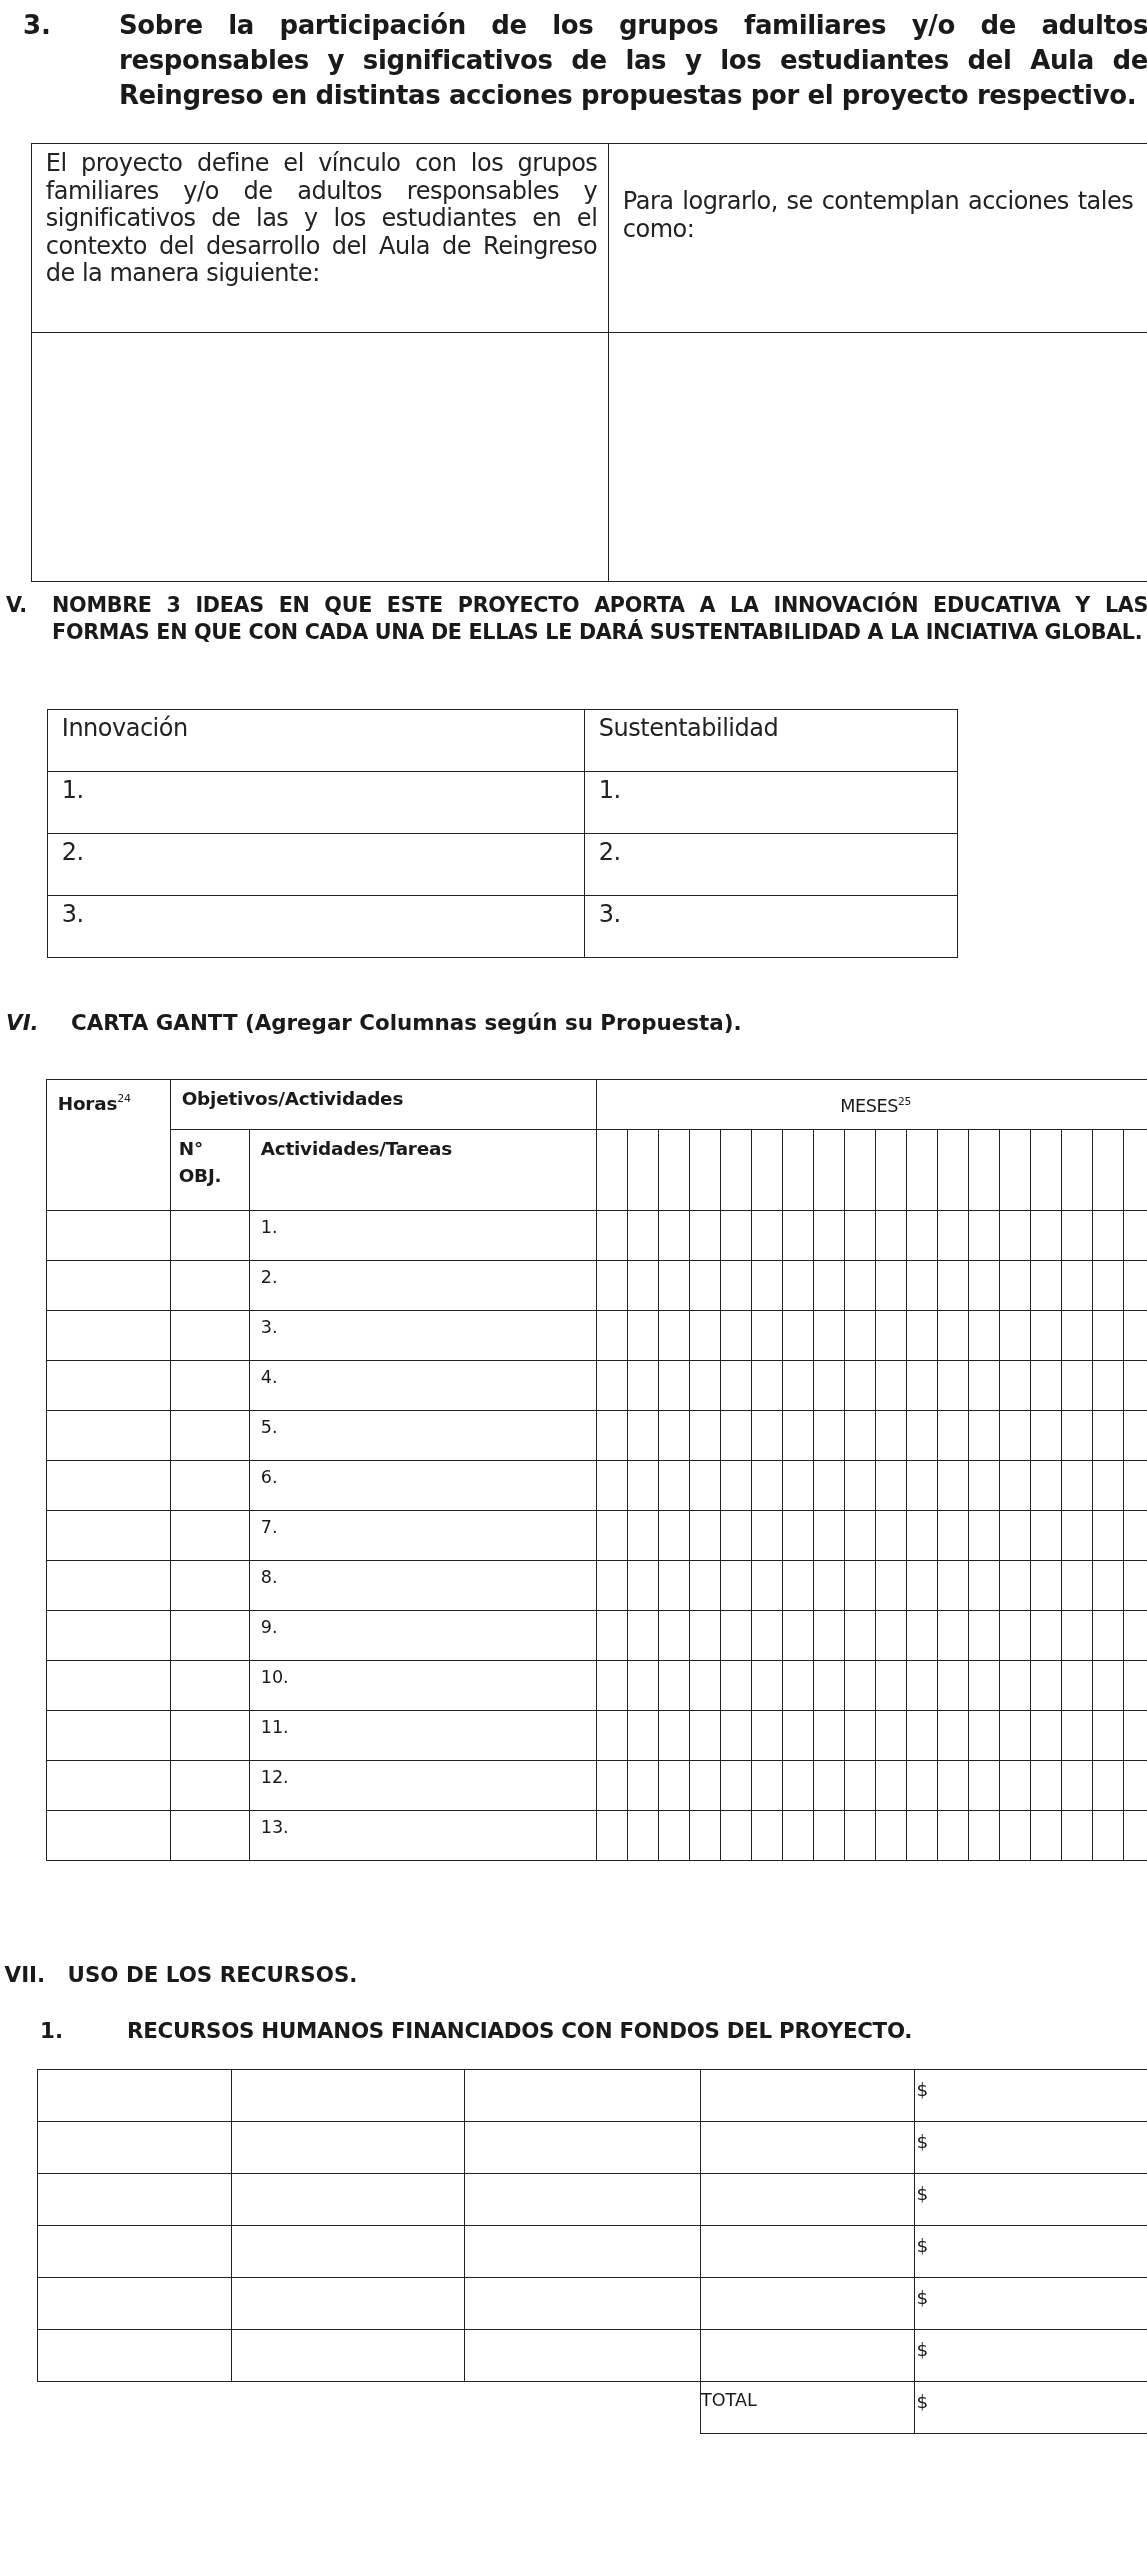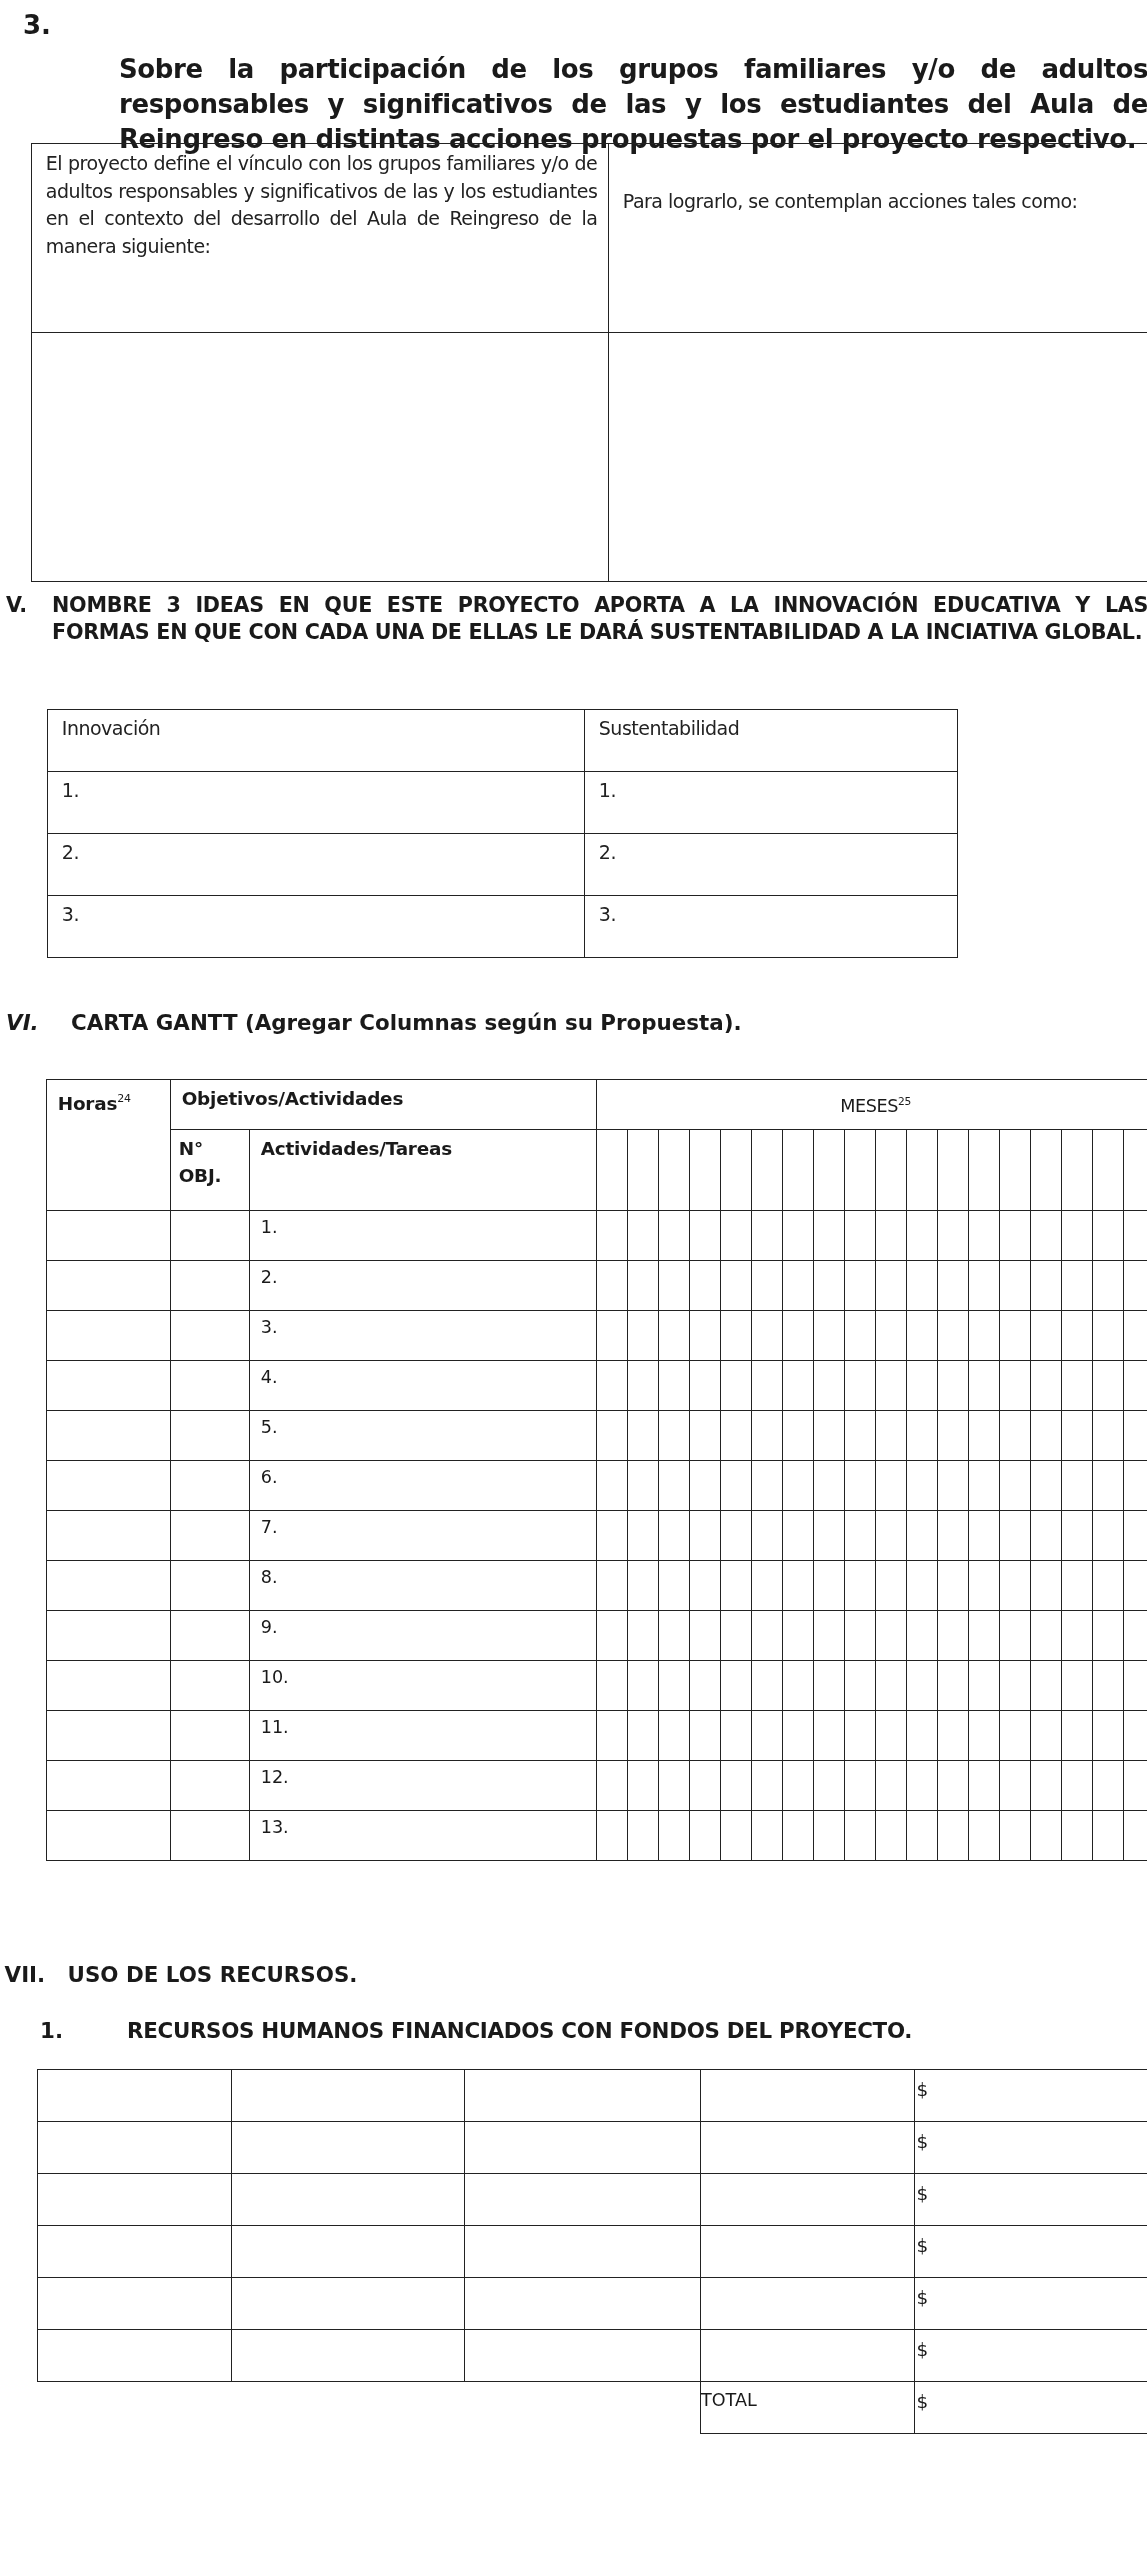--- a/index.html
+++ b/index.html
@@ -1,24 +1,24 @@
 <!DOCTYPE html>
 <html style="font-size:12.2px"><head>
 <meta charset="utf-8">
 <style>
   html, body { margin: 0; padding: 0; background: #ffffff; }
   body { width: 1148px; height: 2576px; position: relative; overflow: hidden; color: #1a1a1a; font-family: "Liberation Sans", sans-serif; }
   .abs { position: absolute; }
   .h-bold { font-weight: bold; font-family: "DejaVu Sans", sans-serif; }
   .sec3 { left: 23px; top: 7.7px; width: 1125px; font-size: 26px; line-height: 35px; }
   .sec3 .num { position: absolute; left: 0; top: 0; }
-  .sec3 .txt { position: absolute; left: 96px; top: 0; width: 1029px; text-align: justify; letter-spacing: -0.4px; margin-top: 44px; }
+  .sec3 .txt { position: absolute; left: 96px; top: 0; width: 1029px; text-align: justify; letter-spacing: -0.4px; }
   table.grid { border-collapse: collapse; position: absolute; table-layout: fixed; }
   table.grid td { border: 1.9px solid #222; vertical-align: top; padding: 0; }
-  .cell-txt { font-family: "DejaVu Sans", sans-serif; font-size: 19px; line-height: 27.6px; color: #222; letter-spacing: -0.5px; }
+  .cell-txt { font-family: "DejaVu Sans", sans-serif; font-size: 24px; line-height: 27.6px; color: #222; letter-spacing: -0.5px; }
   .t1 { left: 31px; top: 143px; width: 1117px; }
   .t1 td.c1 { width: 576px; height: 188px; }
   .t1 td.c2 { height: 188px; }
   .t1 td.b { height: 248px; }
   .t1 .p1 { padding: 6.1px 10.7px 0 13.8px; text-align: justify; text-align-last: left; }
   .t1 .p2 { padding: 0 13.8px; margin-top: 44px; text-align: justify; text-align-last: left; }
   .secV { left: 6.1px; top: 592px; width: 1142px; font-size: 20.7px; line-height: 27px; letter-spacing: -0.3px; }
   .secV .num { position: absolute; left: 0; top: 0; }
   .secV .txt { position: absolute; left: 46px; top: 0; width: 1096px; text-align: justify; text-align-last: left; }
   .t2 { left: 47px; top: 709px; width: 911px; }

